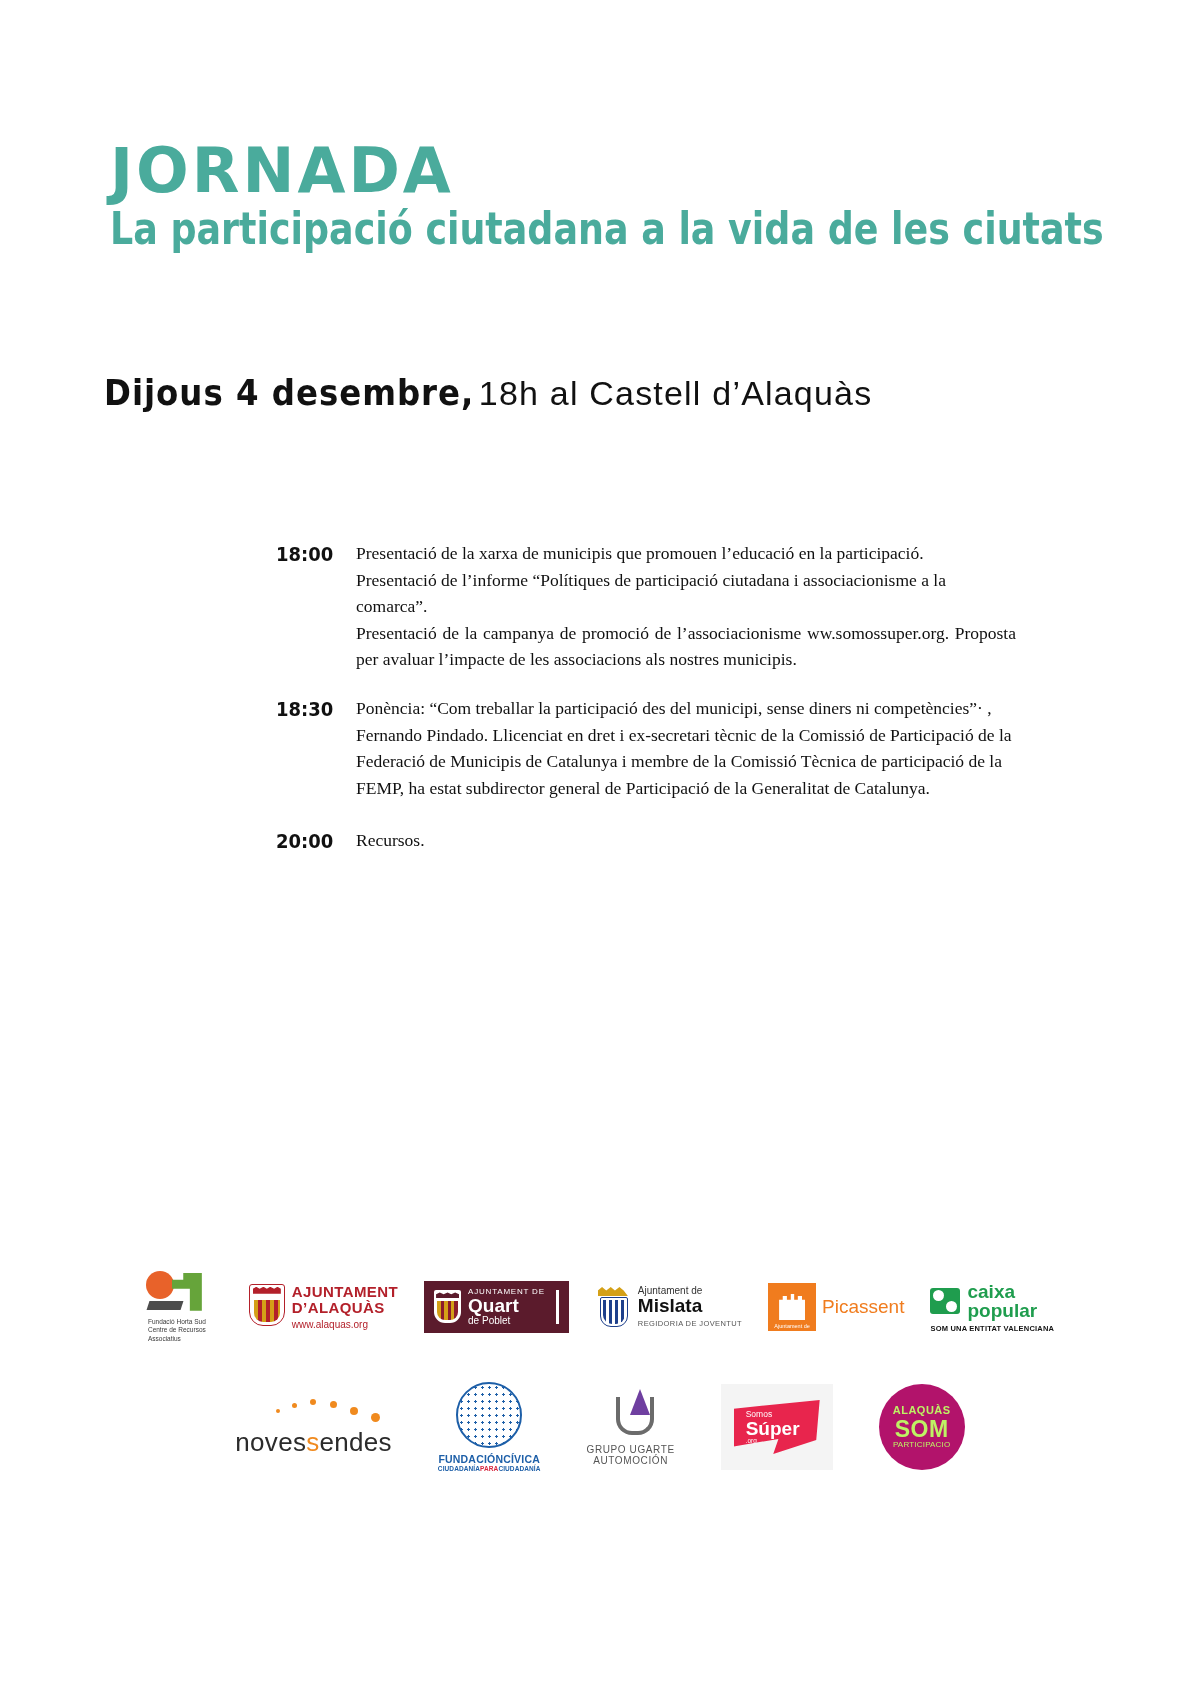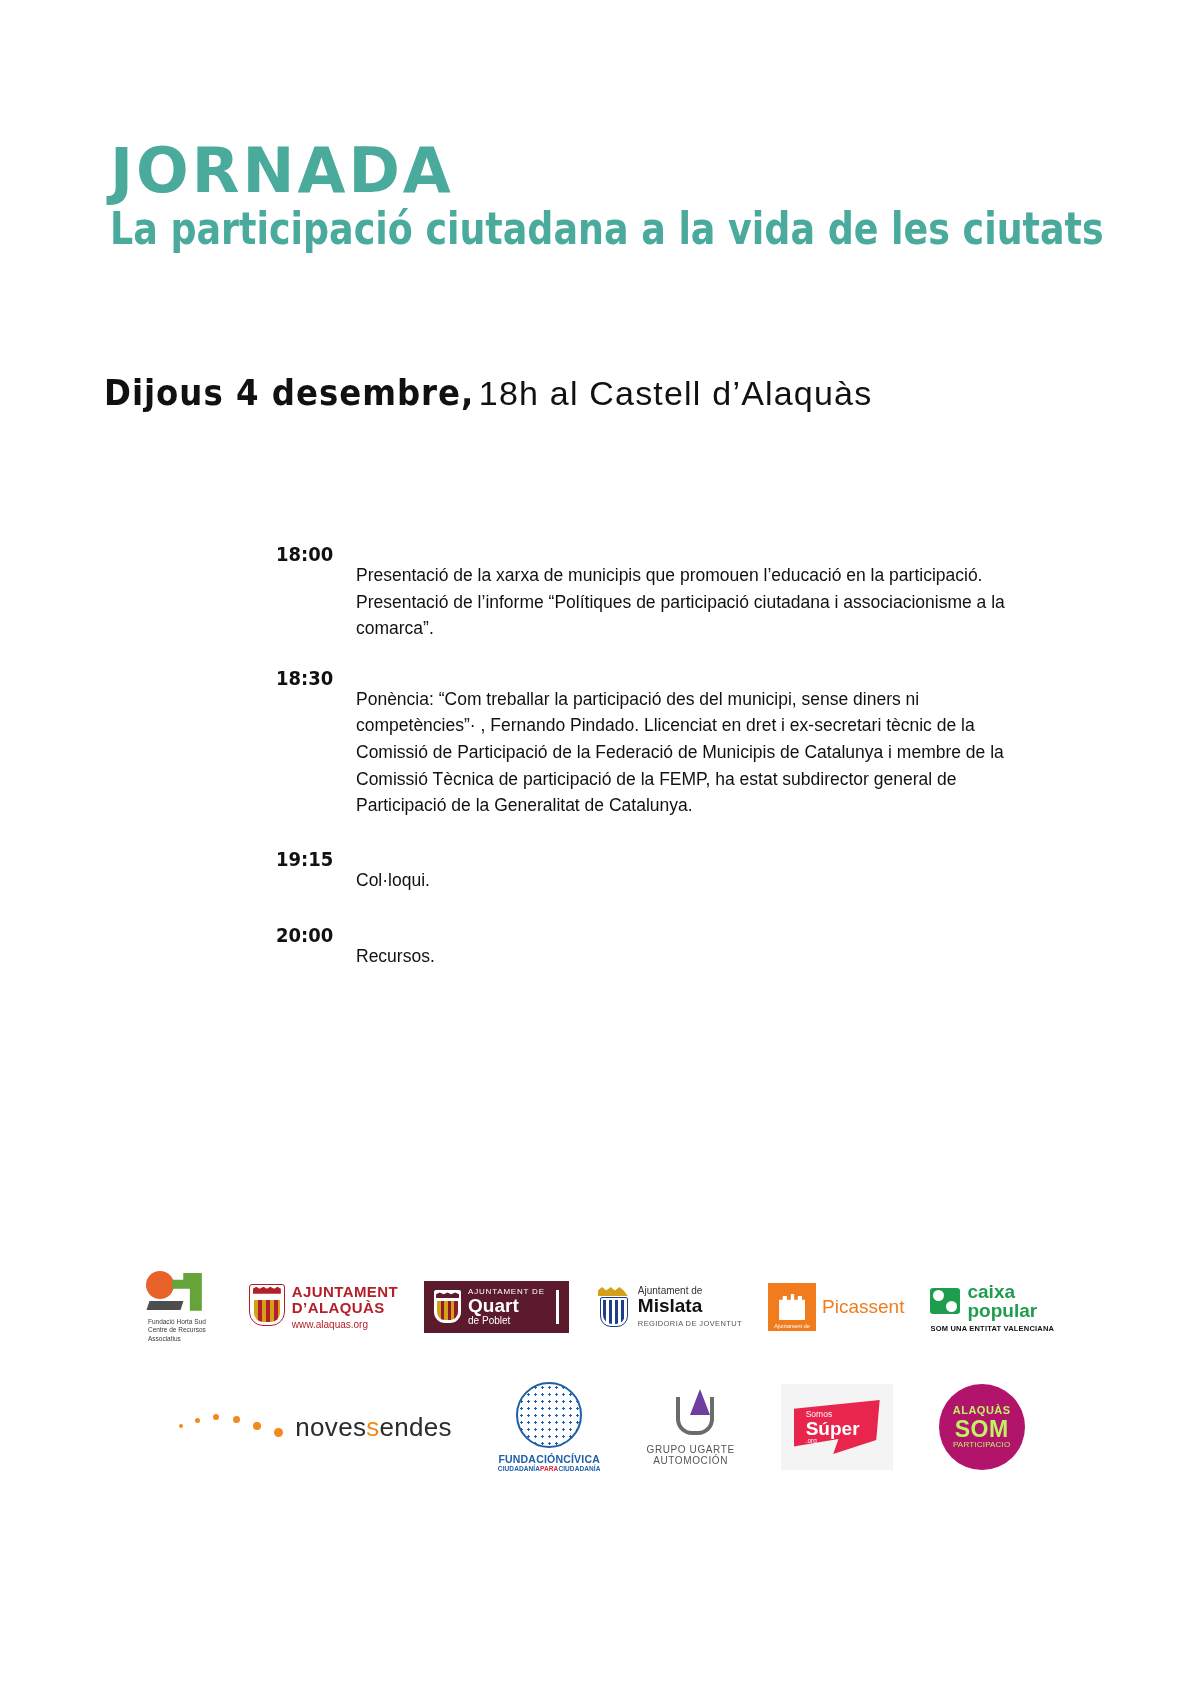--- a/index.html
+++ b/index.html
@@ -89,25 +89,24 @@
     flex: 0 0 80px;
     font-family: "DejaVu Sans Condensed", "Liberation Sans Narrow", "Liberation Sans", sans-serif;
     font-weight: 700;
     font-size: 20px;
     color: #111111;
     line-height: 1.35;
     padding-top: 1px;
   }
   .prog-text {
     flex: 1 1 auto;
-    font-family: Liberation Sans, sans-serif;
+    font-family: Liberation Serif, serif;
     font-size: 17.5px;
     line-height: 1.52;
     color: #111111;
-    margin-top: 22px;
   }
   .prog-text p {
     margin: 0;
   }
   .justify {
     text-align: justify;
   }
 
   
   .inscripcions {
@@ -347,21 +346,21 @@
   .caixa-mark::after { right: 3px; bottom: 2px; }
   .caixa-words { line-height: 1.0; }
   .caixa-words .c1 { font-size: 19px; font-weight: 700; color: #1f9d4e; }
   .caixa-words .c2 { font-size: 19px; font-weight: 700; color: #1f9d4e; }
   .caixa-tag {
     margin-top: 4px; font-size: 7.5px; font-weight: 700; color: #111;
     letter-spacing: .2px;
   }
 
   
-  .logo-noves { flex-direction: row; align-items: flex-start; }
+  .logo-noves { flex-direction: column; align-items: flex-end; }
   .noves-dots { position: relative; width: 120px; height: 30px; }
   .noves-dots span {
     position: absolute; border-radius: 50%; background: #f08a1e;
   }
   .noves-word {
     font-family: "Liberation Sans", sans-serif;
     font-size: 26px; color: #2b2b2b; letter-spacing: .3px;
   }
   .noves-word b { color: #f08a1e; font-weight: 400; }
 
@@ -444,36 +443,31 @@
     <span class="rest">18h al Castell d’Alaquàs</span>
   </div>
 
   <div class="programme">
 
     <div class="prog-row">
       <div class="prog-time">18:00</div>
       <div class="prog-text">
         <p>Presentació de la xarxa de municipis que promouen l’educació en la participació.</p>
         <p>Presentació de l’informe “Polítiques de participació ciutadana i associacionisme a la comarca”.</p>
+        <p class="justify">Presentació de la campanya de promoció de l’associacionisme ww.somossuper.org. Proposta per avaluar l’impacte de les associacions als nostres municipis.</p>
       </div>
     </div>
 
     <div class="prog-row" style="margin-bottom:26px;">
       <div class="prog-time">18:30</div>
       <div class="prog-text">
         <p>Ponència: “Com treballar la participació des del municipi, sense diners ni competències”· , Fernando Pindado. Llicenciat en dret i ex-secretari tècnic de la Comissió de Participació de la Federació de Municipis de Catalunya i membre de la Comissió Tècnica de participació de la FEMP, ha estat subdirector general de Participació de la Generalitat de Catalunya.</p>
       </div>
     </div>
 
-    <div class="prog-row" style="margin-bottom:28px;">
-      <div class="prog-time">19:15</div>
-      <div class="prog-text">
-        <p>Col·loqui.</p>
-      </div>
-    </div>
 
     <div class="prog-row">
       <div class="prog-time">20:00</div>
       <div class="prog-text">
         <p>Recursos.</p>
       </div>
     </div>
 
   </div>
 

